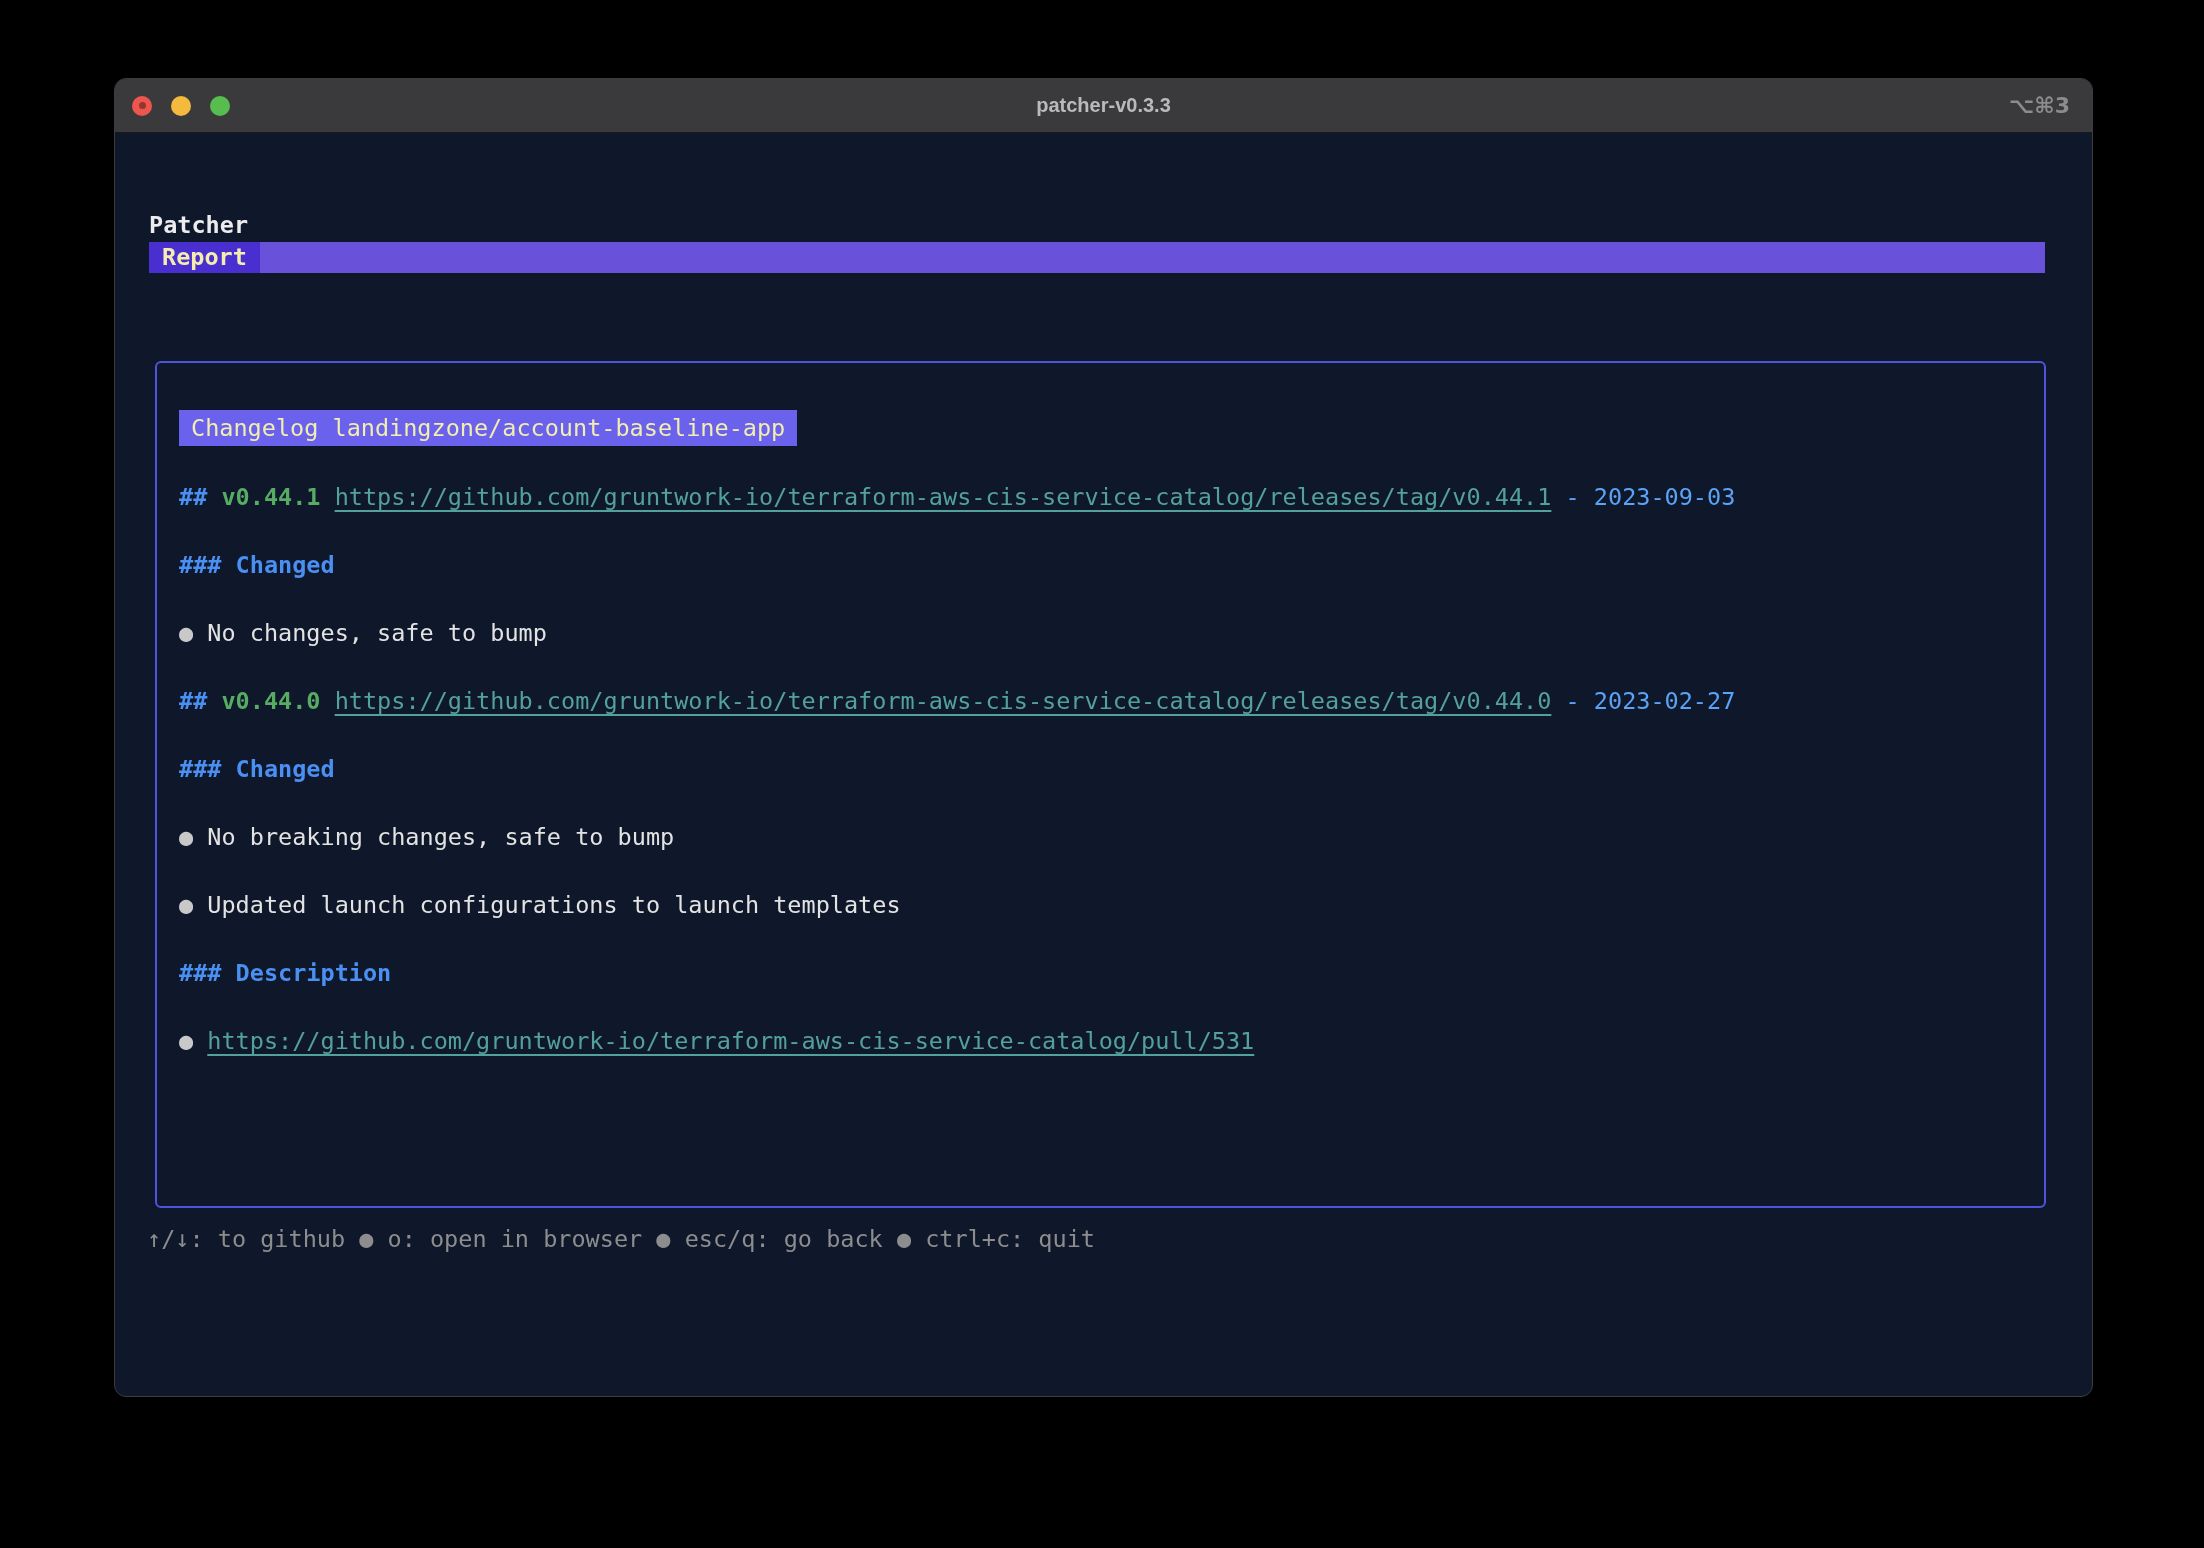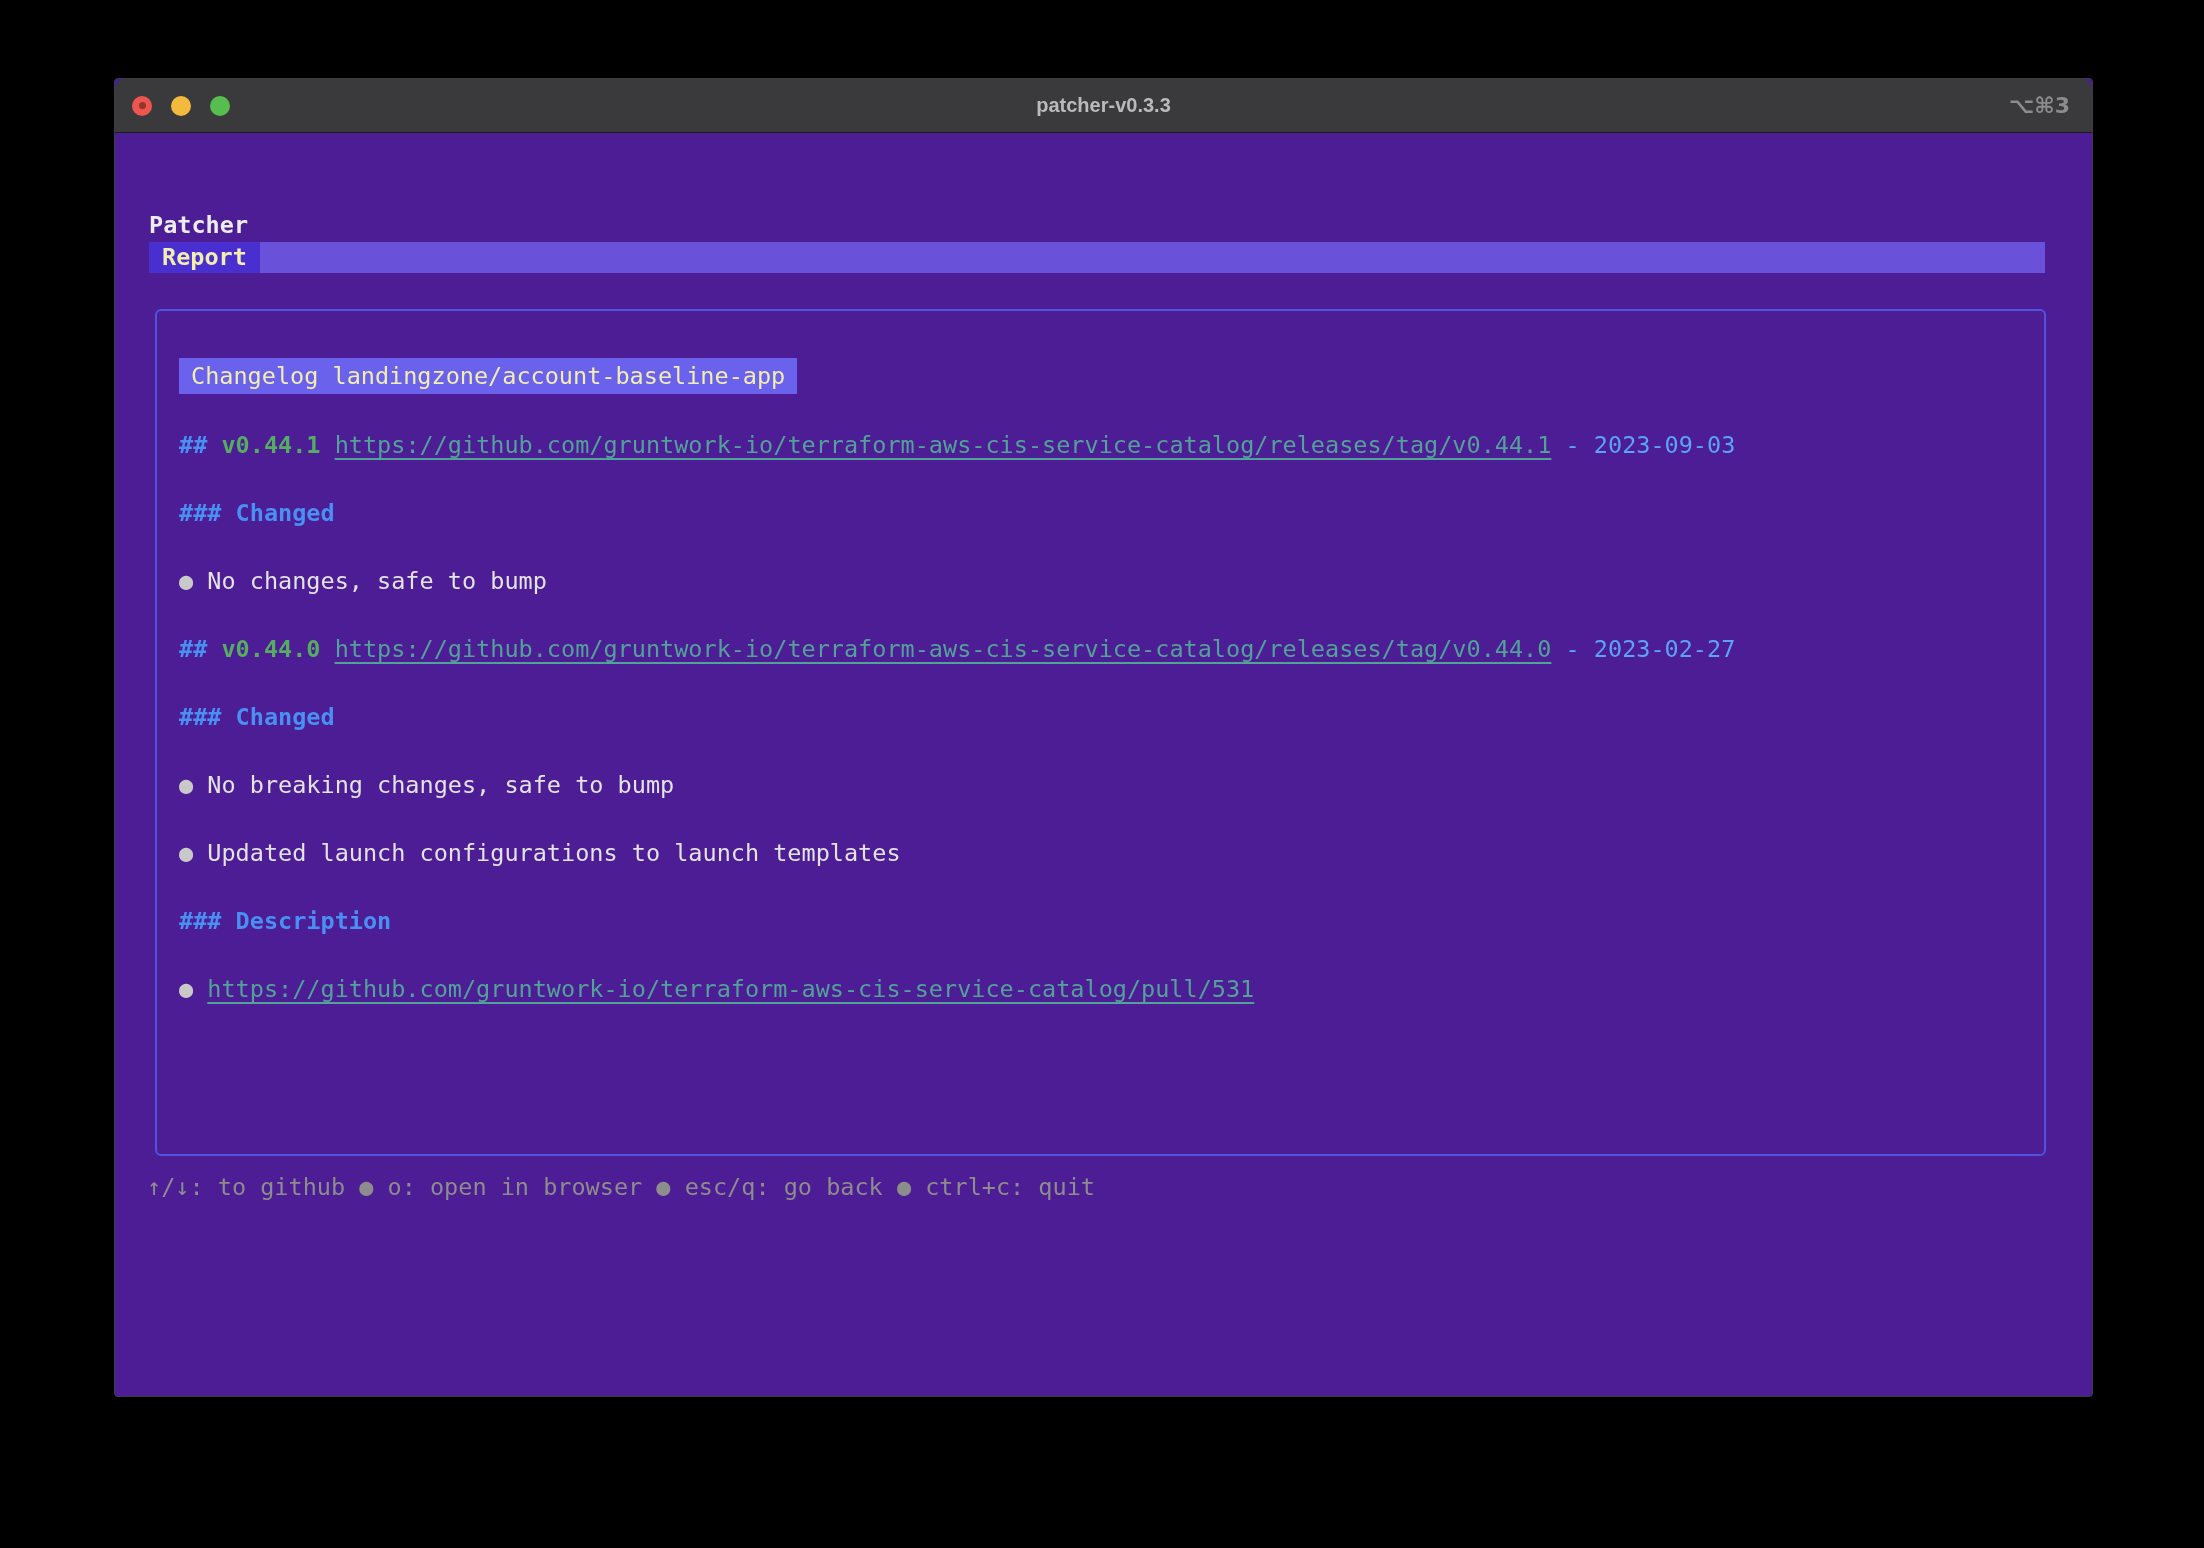--- a/index.html
+++ b/index.html
@@ -1,20 +1,20 @@
 <!DOCTYPE html>
 <html style="--titlebar-bg: #3a3a3c; --light-red: #ec564e; --light-yellow: #f3ba3e; --light-green: #57bd4f; --bar-bg: #6a51d9; --bar-label-bg: #4a2fd0; --badge-bg: #6a62ec; --box-border: #5053dd; --pale-yellow: #f3edae; --head-blue: #4a8ff2; --ver-green: #55ac62; --link-teal: #53a29a; --date-blue: #5ba3f7;"><head>
 <meta charset="utf-8">
 <style>
   * { margin:0; padding:0; box-sizing:border-box; }
   html,body { width:2204px; height:1548px; background:#000; overflow:hidden; }
   body { position:relative; font-family:"DejaVu Sans Mono", monospace; }
 
   .window { position:absolute; left:114px; top:78px; width:1979px; height:1319px;
-    background:#4c1d95; border:1px solid #3c3c3e; border-radius:4px; }
+    background:#0f172a; border:1px solid #3c3c3e; border-radius:12px; }
 
   .titlebar { height:54px; background:var(--titlebar-bg); border-radius:11px 11px 0 0;
     display:flex; align-items:center; position:relative; border-bottom:1px solid #1a1a1a; }
   .lights { display:flex; gap:19px; margin-left:17px; }
   .light { width:20px; height:20px; border-radius:50%; display:flex; align-items:center; justify-content:center; }
   .light.red { background:var(--light-red); }
   .light.red .dot { width:7px; height:7px; border-radius:50%; background:#93362c; }
   .light.yellow { background:var(--light-yellow); }
   .light.green { background:var(--light-green); }
   .wtitle { position:absolute; left:50%; transform:translateX(-50%); color:#bababa;
@@ -22,21 +22,21 @@
   .wshortcut { margin-left:auto; margin-right:22px; color:#8c8c8c;
     font-family:"DejaVu Sans", sans-serif; font-weight:bold; font-size:22px; }
 
   .content { padding:0 0 0 34px; color:#e3e3e3; font-size:23.5px; }
   .app-title { margin-top:75px; line-height:34px; font-weight:bold; color:#ececec; }
 
   .report-bar { height:31px; width:1896px; background:var(--bar-bg); display:flex; }
   .report-label { background:var(--bar-label-bg); color:var(--pale-yellow); padding:0 13px;
     line-height:31px; font-weight:bold; }
 
-  .changelog-box { margin-top:36px; margin-left:6px; width:1891px; height:847px;
+  .changelog-box { margin-top:88px; margin-left:6px; width:1891px; height:847px;
     border:2px solid var(--box-border); border-radius:6px; padding:47px 24px 14px 22px; }
   .badge { display:inline-block; height:36px; line-height:36px; padding:0 12px;
     background:var(--badge-bg); color:var(--pale-yellow); margin-bottom:34px; }
   .line { height:34px; line-height:34px; margin-bottom:34px; white-space:pre; }
   .line:last-child { margin-bottom:0; }
   .hblue { color:var(--head-blue); font-weight:bold; }
   .vgreen { color:var(--ver-green); font-weight:bold; }
   .tlink { color:var(--link-teal); text-decoration:underline; text-underline-offset:5px; }
   .dblue { color:var(--date-blue); }
   .bullet { color:#c9c9c9; }

